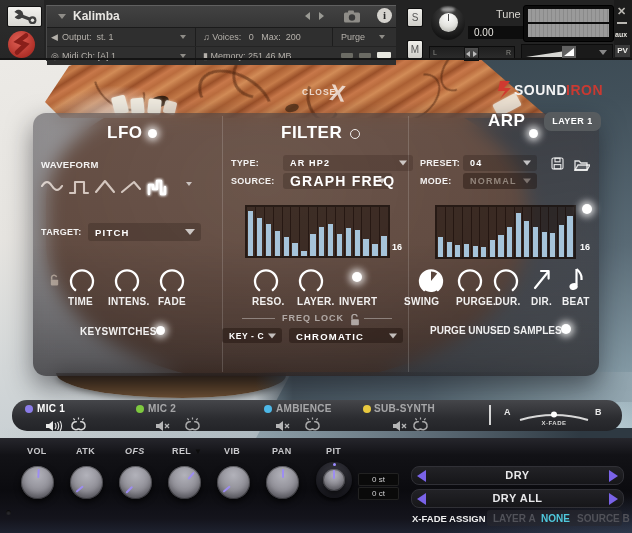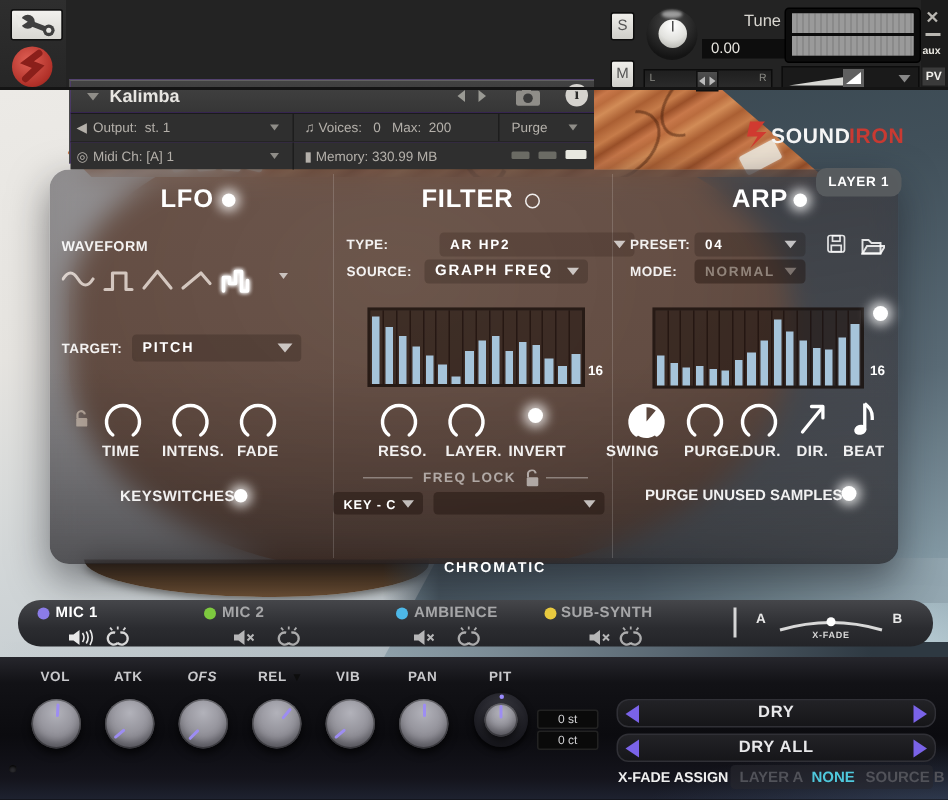--- a/index.html
+++ b/index.html
@@ -3,21 +3,21 @@
 <meta charset="utf-8">
 <style>
   html,body{margin:0;padding:0;background:#000;}
   #stage{position:relative;width:632px;height:533px;overflow:hidden;font-family:"Liberation Sans",sans-serif;background:#0a0a0c;}
   .abs{position:absolute;}
   
   #hdr{position:absolute;left:0;top:0;width:632px;height:60px;background:#232323;}
   #hdr-left{position:absolute;left:0;top:0;width:44px;height:60px;background:linear-gradient(#2e2e2e,#262626);}
   #wrenchbtn{position:absolute;left:7px;top:6px;width:33px;height:19px;background:linear-gradient(#f2f1ee,#d8d7d2);border-radius:2px;border:1px solid #111;}
   #slogo{position:absolute;left:8px;top:31px;width:27px;height:27px;border-radius:50%;background:radial-gradient(circle at 40% 35%,#e06055,#b03028 70%,#7e1f1a);}
-  #ihdr{position:absolute;left:46px;top:5px;width:349px;height:55px;background:#6d28d9;border-top:1px solid #606060;border-left:1px solid #4a4a4a;margin-top:48px;}
+  #ihdr{position:absolute;left:46px;top:5px;width:349px;height:55px;background:#c2410c;border-top:1px solid #606060;border-left:1px solid #4a4a4a;}
   #ihdr-title{position:absolute;left:0;top:0;width:100%;height:21px;background:linear-gradient(#424242,#363636);border-bottom:1px solid #1b1b1b;}
   .krow{position:absolute;left:0;width:100%;height:17px;color:#b4b0aa;font-size:9px;}
   .ksep{position:absolute;top:0;width:1px;height:100%;background:#1d1d1d;}
   .ktext{position:absolute;top:4px;white-space:nowrap;}
   .tri-dn{width:0;height:0;border-left:4px solid transparent;border-right:4px solid transparent;border-top:5px solid #8f8d88;}
   .tri-dn.sm{border-left-width:3px;border-right-width:3px;border-top-width:4px;}
   
   .sqbtn{position:absolute;width:14px;height:17px;background:linear-gradient(#efeeea,#cfcec9);border-radius:2px;border:1px solid #0e0e0e;color:#555;font-size:10px;text-align:center;line-height:17px;}
   #tuneknob{position:absolute;left:431px;top:6px;width:34px;height:34px;border-radius:50%;background:radial-gradient(circle at 50% 30%,#4a4a4a,#141414 75%);}
   #meterbox{position:absolute;left:523px;top:5px;width:89px;height:35px;background:#0c0c0c;border-radius:3px;border:1px solid #000;}
@@ -175,27 +175,27 @@
         </svg></div>
     <div class="lbl" style="left:68px;top:236px;font-size:10px;">TIME</div>
     <div class="lbl" style="left:108px;top:236px;font-size:10px;">INTENS.</div>
     <div class="lbl" style="left:158px;top:236px;font-size:10px;">FADE</div>
     <div class="lbl" style="left:80px;top:266px;font-size:10px;">KEYSWITCHES</div>
     <div class="led" style="left:156px;top:266px;width:9px;height:9px;"></div>
 
     <div class="sect-title" style="left:281px;top:65px;">FILTER</div>
     <div class="led-off" style="left:350px;top:69px;width:8px;height:8px;"></div>
     <div class="lbl" style="left:231px;top:98px;font-size:9px;">TYPE:</div>
-    <div class="dd" style="left:293px;top:95px;width:109px;height:16px;background:rgba(25,12,8,0.18);padding-left:21px;">
+    <div class="dd" style="left:283px;top:95px;width:109px;height:16px;background:rgba(25,12,8,0.18);padding-left:21px;">
       <div class="txt" style="font-size:9px;">AR HP2</div>
         <div class="tri" style="border-left-width:4px;border-right-width:4px;border-top-width:5px;"></div>
     </div>
     <div class="lbl" style="left:231px;top:116px;font-size:9px;">SOURCE:</div>
     <div class="dd" style="left:283px;top:113px;width:109px;height:16px;">
-      <div class="txt" style="font-size:10px;">GRAPH FREQ</div>
+      <div class="txt" style="font-size:14px;">GRAPH FREQ</div>
         <div class="tri" style="border-left-width:4px;border-right-width:4px;border-top-width:5px;"></div>
     </div>
     <div class="graph" style="left:245px;top:145px;width:141px;height:49px;">
       <div class="slot">
           <div class="bar" style="height:92%"></div>
         </div>
       <div class="slot">
           <div class="bar" style="height:78%"></div>
         </div>
       <div class="slot">
@@ -260,25 +260,25 @@
           <path d="M2,6 L2,4 a3,3 0 0 1 6,-1" fill="none" stroke="#fff" stroke-width="1.6"></path>
           <rect x="1" y="6" width="9" height="7" rx="1" fill="#fff"></rect>
         </svg>
     </div>
     <div class="abs" style="left:364px;top:258px;width:28px;height:1px;background:rgba(255,255,255,0.35);"></div>
     <div class="dd" style="left:222px;top:268px;width:60px;height:15px;background:rgba(25,12,8,0.4);">
       <div class="txt" style="font-size:8.5px;letter-spacing:0.6px;">KEY - C</div>
         <div class="tri" style="border-left-width:4px;border-right-width:4px;border-top-width:5px;"></div>
     </div>
     <div class="dd" style="left:289px;top:268px;width:114px;height:15px;background:rgba(25,12,8,0.4);">
-      <div class="txt" style="font-size:9.5px;margin-top:43px;">CHROMATIC</div>
+      <div class="txt" style="font-size:9.5px;">CHROMATIC</div>
         <div class="tri" style="border-left-width:4px;border-right-width:4px;border-top-width:5px;"></div>
     </div>
 
-    <div class="sect-title" style="left:488px;top:65px;text-align:right;">ARP</div>
+    <div class="sect-title" style="left:488px;top:53px;text-align:right;">ARP</div>
     <div class="led" style="left:529px;top:69px;width:9px;height:9px;"></div>
     <div class="lbl" style="left:420px;top:98px;font-size:9px;">PRESET:</div>
     <div class="dd" style="left:463px;top:95px;width:74px;height:16px;">
       <div class="txt" style="font-size:9px;">04</div>
         <div class="tri" style="border-left-width:4px;border-right-width:4px;border-top-width:5px;"></div>
     </div>
 
     <div class="abs" style="left:551px;top:96px;">
       <svg width="13" height="13" viewBox="0 0 13 13" fill="none" stroke="rgba(255,255,255,0.85)" stroke-width="1.15">
           <rect x="1" y="1" width="11" height="11" rx="1.5"></rect>
@@ -426,21 +426,21 @@
         <span class="ktext" style="left:156px;">♫ Voices: &nbsp; 0 &nbsp; Max: &nbsp;200</span>
         <div class="ksep" style="left:285px;"></div>
         <span class="ktext" style="left:294px;">Purge</span>
         <div class="tri-dn sm" style="position:absolute;left:332px;top:7px;"></div>
       </div>
       <div class="krow" style="top:41px;height:18px;background:#2f2f2f;">
         <span class="ktext" style="left:4px;">◎</span>
         <span class="ktext" style="left:15px;">Midi Ch: [A] 1</span>
         <div class="tri-dn sm" style="position:absolute;left:133px;top:7px;"></div>
         <div class="ksep" style="left:148px;"></div>
-        <span class="ktext" style="left:156px;">▮ Memory: 330.99 MB</span>
+        <span class="ktext" style="left:156px;">▮ Memory: 251.46 MB</span>
         <div style="position:absolute;left:294px;top:6px;width:12px;height:5px;background:#6b6b64;border-radius:1px;"></div>
         <div style="position:absolute;left:312px;top:6px;width:12px;height:5px;background:#6b6b64;border-radius:1px;"></div>
         <div style="position:absolute;left:330px;top:5px;width:14px;height:6px;background:#e8e8e0;border-radius:1px;"></div>
       </div>
     </div>
 
     <div class="sqbtn" style="left:407px;top:8px;">S</div>
     <div class="sqbtn" style="left:407px;top:40px;">M</div>
     <div id="tuneknob">
       <div style="position:absolute;left:8px;top:7px;width:19px;height:19px;border-radius:50%;background:radial-gradient(circle at 50% 20%,#ffffff,#e2e2de 55%,#a8a8a2);"></div>

